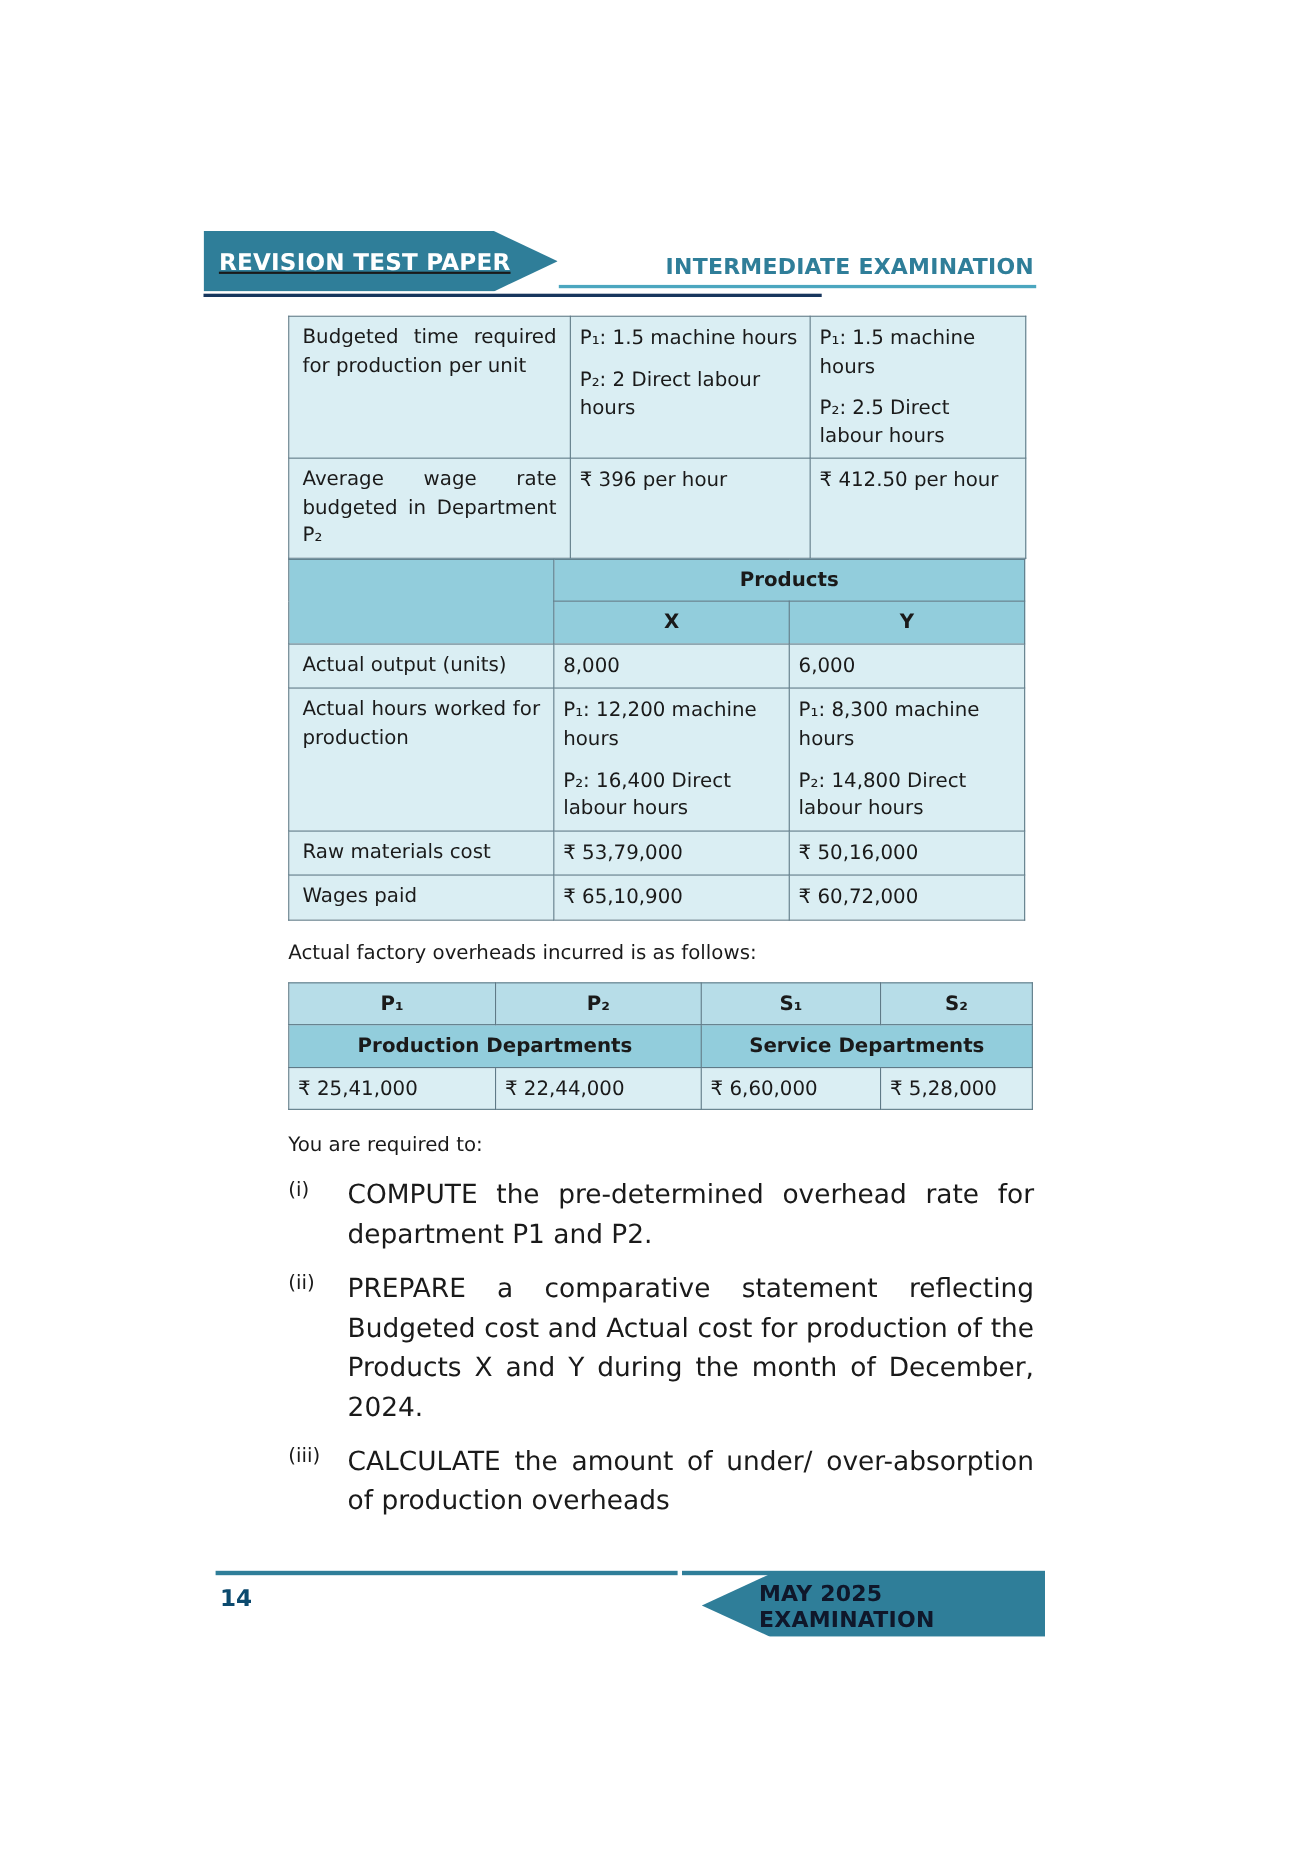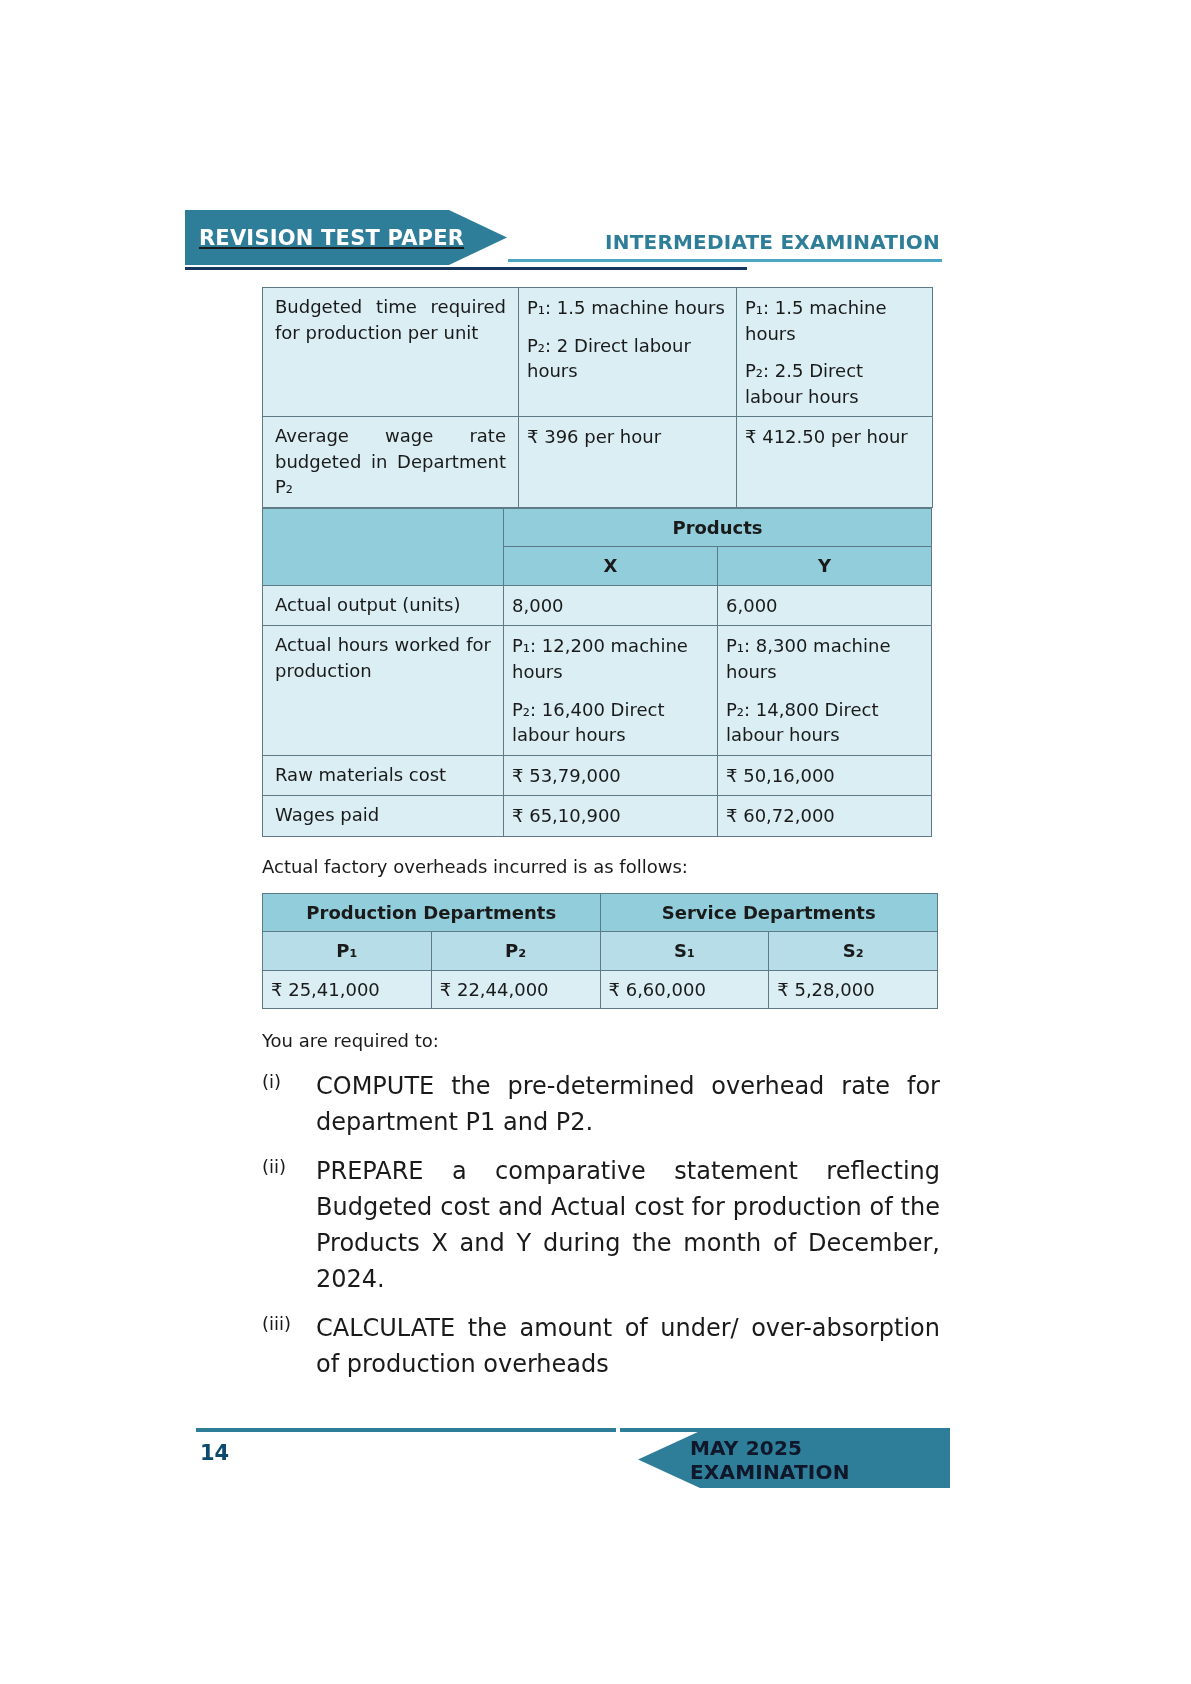--- a/index.html
+++ b/index.html
@@ -180,28 +180,28 @@
         </td>
       </tr>
     </tbody>
       </table>
 
     <p class="para overheads-intro">Actual factory overheads incurred is as follows:</p>
 
     <table class="overheads-table">
       <tbody>
           <tr>
-        <td class="head-fill head-cell" colspan="2">Production Departments</td>
-        <td class="head-fill head-cell" colspan="2">Service Departments</td>
-      </tr>
-      <tr>
         <td class="c1 subhead-fill head-cell">P₁</td>
         <td class="c2 subhead-fill head-cell">P₂</td>
         <td class="c3 subhead-fill head-cell">S₁</td>
         <td class="c4 subhead-fill head-cell">S₂</td>
+      </tr>
+      <tr>
+        <td class="head-fill head-cell" colspan="2">Production Departments</td>
+        <td class="head-fill head-cell" colspan="2">Service Departments</td>
       </tr>
       <tr>
         <td class="c1 cell-fill v-cell">₹ 25,41,000</td>
         <td class="c2 cell-fill v-cell">₹ 22,44,000</td>
         <td class="c3 cell-fill v-cell">₹ 6,60,000</td>
         <td class="c4 cell-fill v-cell">₹ 5,28,000</td>
       </tr>
     </tbody>
       </table>
 

